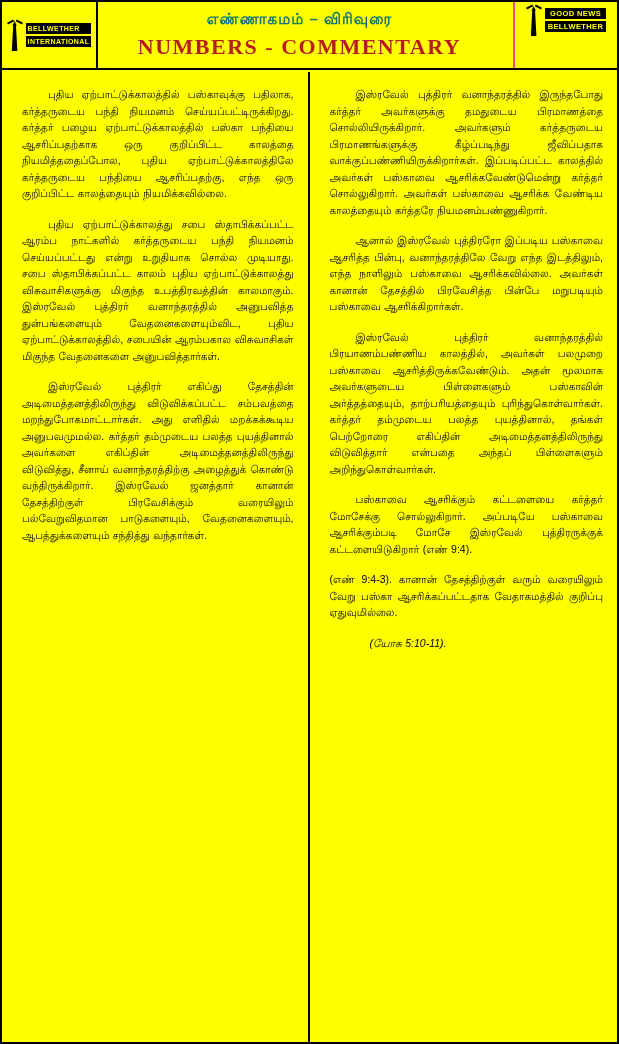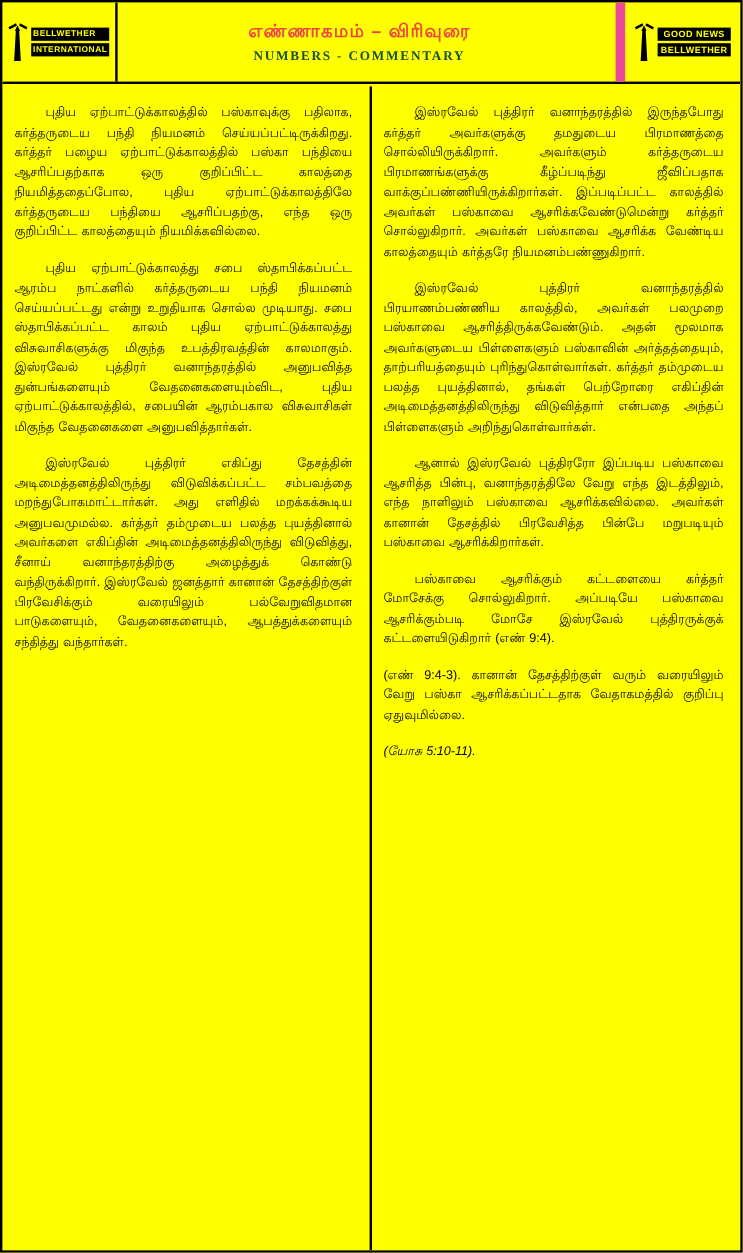--- a/index.html
+++ b/index.html
@@ -95,36 +95,36 @@
     flex: 1 1 auto;
     display: flex;
     flex-direction: column;
     align-items: center;
     justify-content: center;
     gap: 4px;
   }
   .title-tamil {
     font-size: 15px;
     font-weight: bold;
-    color: #ef4444;
+    color: #0f766e;
     letter-spacing: 1px;
   }
   .title-eng {
     font-family: "Liberation Serif", serif;
-    font-size: 11px;
-    font-weight: bold;
-    color: #14532d;
+    font-size: 22px;
+    font-weight: bold;
+    color: #b91c1c;
     letter-spacing: 1.5px;
   }
   .pub-box {
     width: 104px;
-    border-left: 8px solid #ec4899;
-    box-sizing: border-box;
-    display: flex;
-    align-items: center;
+    border-left: 2px solid #ec4899;
+    box-sizing: border-box;
+    display: flex;
+    align-items: flex-start;
     justify-content: center;
     flex: none;
     margin-left: 12px;
   }
   .pub-inner {
     display: flex;
     align-items: center;
     gap: 3px;
   }
   .pub-text {
@@ -147,41 +147,42 @@
   .columns {
     position: absolute;
     top: 70px;
     left: 0;
     right: 0;
     bottom: 0;
     display: flex;
   }
   .col {
     flex: 1 1 50%;
-    padding: 14px 14px 10px 10px;
+    padding: 14px 14px 10px 20px;
     box-sizing: border-box;
   }
   .col-left {
     border-right: 2px solid #000000;
   }
   p.para {
     margin: 0 0 14px 0;
     font-family: "Liberation Sans", sans-serif;
     font-size: 10.5px;
     line-height: 16.5px;
     color: #000000;
     text-align: justify;
     text-indent: 26px;
     word-spacing: 0.5px;
   }
   p.para.noindent {
     text-indent: 0;
   }
   p.para.italic {
     font-style: italic;
+    margin-left: 40px;
   }
 </style>
 </head>
 <body>
 
 <div class="page">
 
   <div class="header">
 
     <div class="logo-box">
@@ -220,22 +221,22 @@
   <div class="columns">
 
     <div class="col col-left">
       <p class="para">புதிய ஏற்பாட்டுக்காலத்தில் பஸ்காவுக்கு பதிலாக, கர்த்தருடைய பந்தி நியமனம் செய்யப்பட்டிருக்கிறது. கர்த்தர் பழைய ஏற்பாட்டுக்காலத்தில் பஸ்கா பந்தியை ஆசரிப்பதற்காக ஒரு குறிப்பிட்ட காலத்தை நியமித்ததைப்போல, புதிய ஏற்பாட்டுக்காலத்திலே கர்த்தருடைய பந்தியை ஆசரிப்பதற்கு, எந்த ஒரு குறிப்பிட்ட காலத்தையும் நியமிக்கவில்லை.</p>
       <p class="para">புதிய ஏற்பாட்டுக்காலத்து சபை ஸ்தாபிக்கப்பட்ட ஆரம்ப நாட்களில் கர்த்தருடைய பந்தி நியமனம் செய்யப்பட்டது என்று உறுதியாக சொல்ல முடியாது. சபை ஸ்தாபிக்கப்பட்ட காலம் புதிய ஏற்பாட்டுக்காலத்து விசுவாசிகளுக்கு மிகுந்த உபத்திரவத்தின் காலமாகும். இஸ்ரவேல் புத்திரர் வனாந்தரத்தில் அனுபவித்த துன்பங்களையும் வேதனைகளையும்விட, புதிய ஏற்பாட்டுக்காலத்தில், சபையின் ஆரம்பகால விசுவாசிகள் மிகுந்த வேதனைகளை அனுபவித்தார்கள்.</p>
       <p class="para">இஸ்ரவேல் புத்திரர் எகிப்து தேசத்தின் அடிமைத்தனத்திலிருந்து விடுவிக்கப்பட்ட சம்பவத்தை மறந்துபோகமாட்டார்கள். அது எளிதில் மறக்கக்கூடிய அனுபவமுமல்ல. கர்த்தர் தம்முடைய பலத்த புயத்தினால் அவர்களை எகிப்தின் அடிமைத்தனத்திலிருந்து விடுவித்து, சீனாய் வனாந்தரத்திற்கு அழைத்துக் கொண்டு வந்திருக்கிறார். இஸ்ரவேல் ஜனத்தார் கானான் தேசத்திற்குள் பிரவேசிக்கும் வரையிலும் பல்வேறுவிதமான பாடுகளையும், வேதனைகளையும், ஆபத்துக்களையும் சந்தித்து வந்தார்கள்.</p>
     </div>
 
     <div class="col col-right">
       <p class="para">இஸ்ரவேல் புத்திரர் வனாந்தரத்தில் இருந்தபோது கர்த்தர் அவர்களுக்கு தமதுடைய பிரமாணத்தை சொல்லியிருக்கிறார். அவர்களும் கர்த்தருடைய பிரமாணங்களுக்கு கீழ்ப்படிந்து ஜீவிப்பதாக வாக்குப்பண்ணியிருக்கிறார்கள். இப்படிப்பட்ட காலத்தில் அவர்கள் பஸ்காவை ஆசரிக்கவேண்டுமென்று கர்த்தர் சொல்லுகிறார். அவர்கள் பஸ்காவை ஆசரிக்க வேண்டிய காலத்தையும் கர்த்தரே நியமனம்பண்ணுகிறார்.</p>
+      <p class="para">ஆனால் இஸ்ரவேல் புத்திரரோ இப்படிய பஸ்காவை ஆசரித்த பின்பு, வனாந்தரத்திலே வேறு எந்த இடத்திலும், எந்த நாளிலும் பஸ்காவை ஆசரிக்கவில்லை. அவர்கள் கானான் தேசத்தில் பிரவேசித்த பின்பே மறுபடியும் பஸ்காவை ஆசரிக்கிறார்கள்.</p>
       <p class="para">இஸ்ரவேல் புத்திரர் வனாந்தரத்தில் பிரயாணம்பண்ணிய காலத்தில், அவர்கள் பலமுறை பஸ்காவை ஆசரித்திருக்கவேண்டும். அதன் மூலமாக அவர்களுடைய பிள்ளைகளும் பஸ்காவின் அர்த்தத்தையும், தாற்பரியத்தையும் புரிந்துகொள்வார்கள். கர்த்தர் தம்முடைய பலத்த புயத்தினால், தங்கள் பெற்றோரை எகிப்தின் அடிமைத்தனத்திலிருந்து விடுவித்தார் என்பதை அந்தப் பிள்ளைகளும் அறிந்துகொள்வார்கள்.</p>
-      <p class="para">ஆனால் இஸ்ரவேல் புத்திரரோ இப்படிய பஸ்காவை ஆசரித்த பின்பு, வனாந்தரத்திலே வேறு எந்த இடத்திலும், எந்த நாளிலும் பஸ்காவை ஆசரிக்கவில்லை. அவர்கள் கானான் தேசத்தில் பிரவேசித்த பின்பே மறுபடியும் பஸ்காவை ஆசரிக்கிறார்கள்.</p>
       <p class="para">பஸ்காவை ஆசரிக்கும் கட்டளையை கர்த்தர் மோசேக்கு சொல்லுகிறார். அப்படியே பஸ்காவை ஆசரிக்கும்படி மோசே இஸ்ரவேல் புத்திரருக்குக் கட்டளையிடுகிறார் (எண் 9:4).</p>
       <p class="para noindent">(எண் 9:4-3). கானான் தேசத்திற்குள் வரும் வரையிலும் வேறு பஸ்கா ஆசரிக்கப்பட்டதாக வேதாகமத்தில் குறிப்பு ஏதுவுமில்லை.</p>
       <p class="para noindent italic">(யோசு 5:10-11).</p>
     </div>
 
   </div>
 
 </div>
 
 </body></html>

